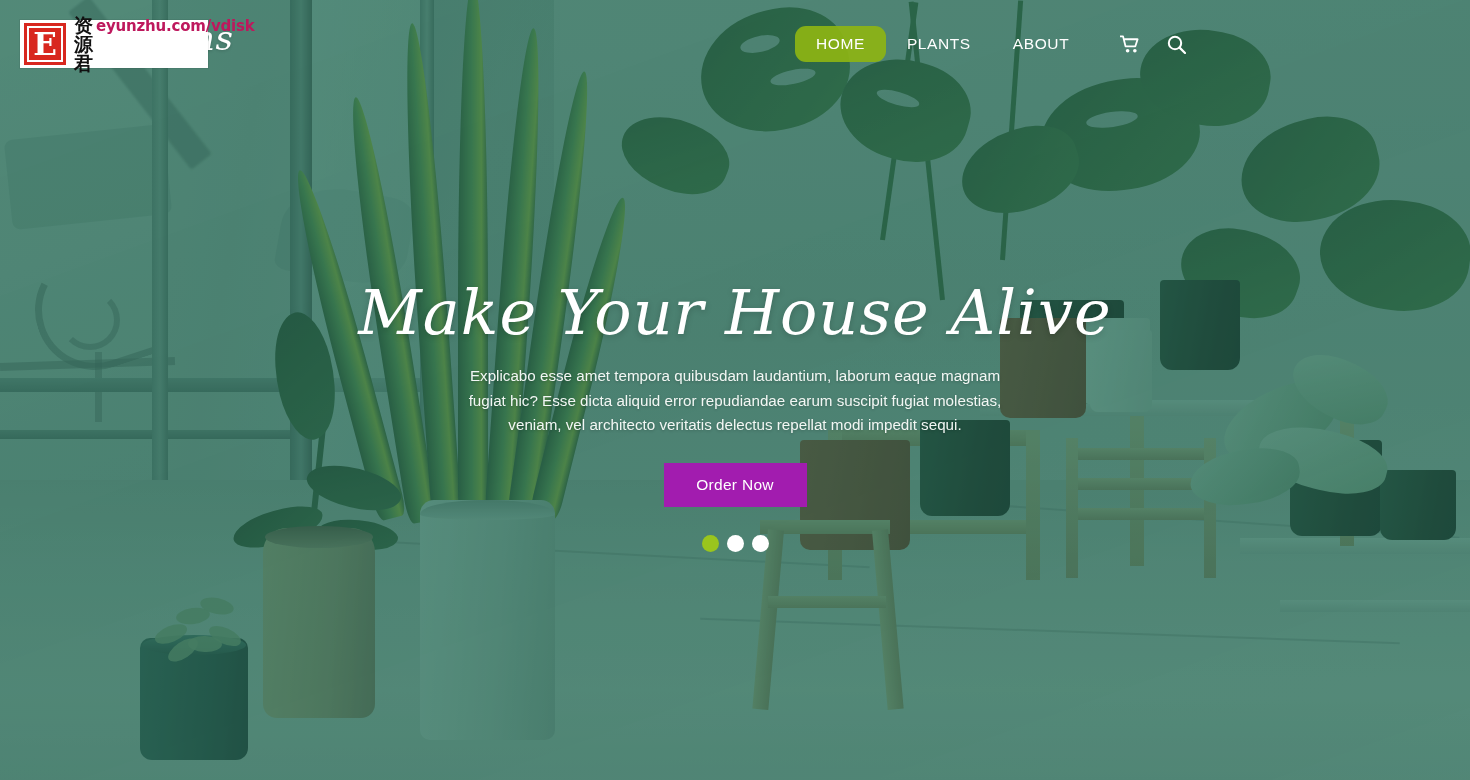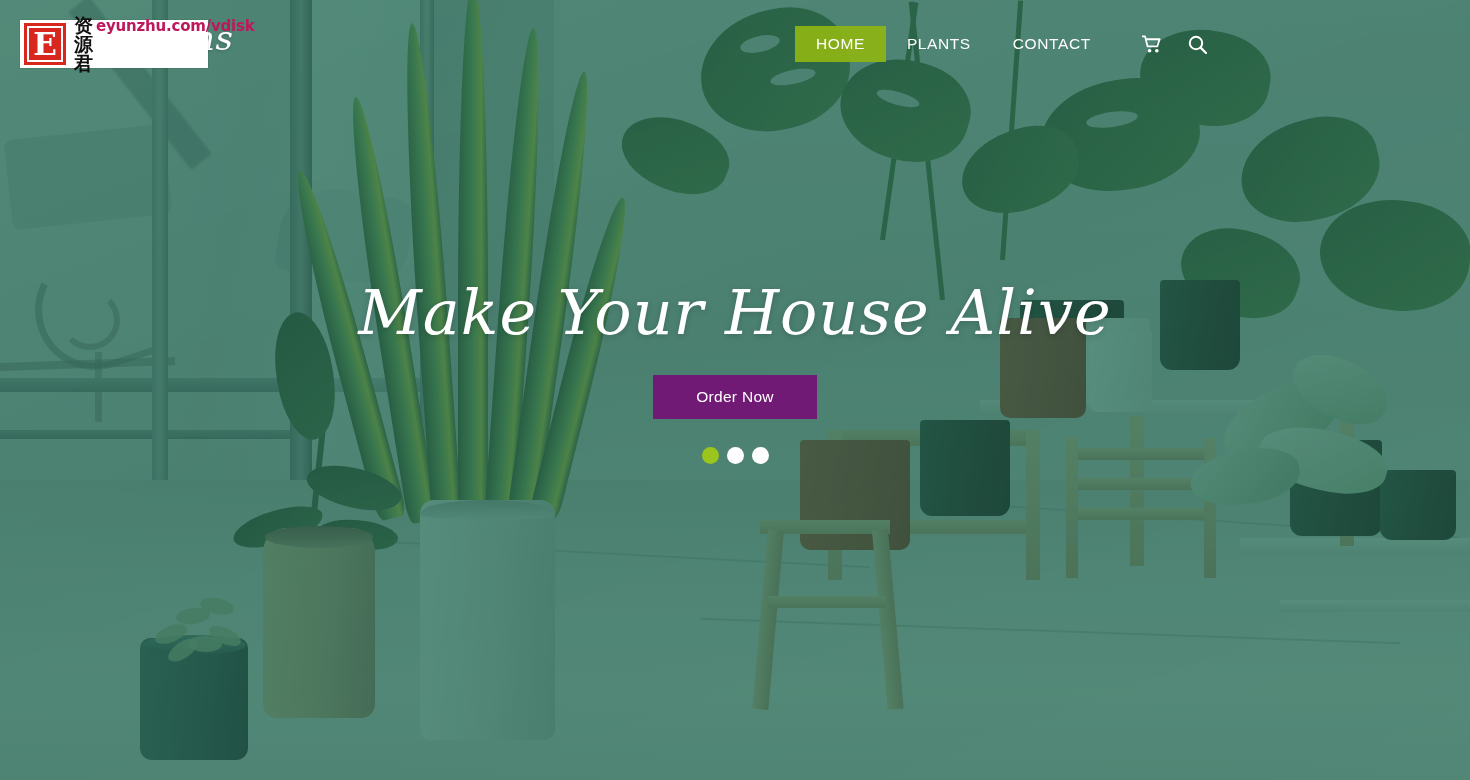--- a/index.html
+++ b/index.html
@@ -300,20 +300,21 @@
     font-size: 15.5px;
     letter-spacing: .6px;
     padding: 9px 21px;
     text-decoration: none;
     white-space: nowrap;
     cursor: pointer;
     line-height: 18px;
   }
   .nav-item.active {
     background: rgba(141,180,20,0.92);
+    border-radius: 11px;
   }
   .nav-icons {
     display: flex;
     align-items: center;
     gap: 26px;
     margin-left: 30px;
   }
   .nav-icon {
     width: 20px; height: 20px;
     color: #ffffff;
@@ -350,22 +351,22 @@
     margin-top: 14px;
     width: 548px;
     text-align: center;
     color: #f2f7f4;
     font-size: 15.2px;
     line-height: 24.5px;
     text-shadow: 0 1px 3px rgba(0,0,0,.22);
   }
   .order-btn {
     margin-top: 25px;
-    width: 164px; height: 44px;
-    background: #701a75;
+    width: 143px; height: 44px;
+    background: #a21caf;
     color: #ffffff;
     border: none;
     font-size: 15.5px;
     font-family: "Liberation Sans", sans-serif;
     cursor: pointer;
     letter-spacing: .3px;
   }
   .dots {
     margin-top: 28px;
     display: flex;
@@ -561,21 +562,21 @@
 
   <div class="tint"></div>
   <div class="tint2"></div>
 
   <div class="header">
     <div class="brand">Plant Paths</div>
 
     <div class="nav">
       <a class="nav-item active">HOME</a>
       <a class="nav-item">PLANTS</a>
-      <a class="nav-item">CONTACT</a>
+      <a class="nav-item">ABOUT</a>
 
       <div class="nav-icons">
         <div class="nav-icon">
           <svg width="21" height="19" viewBox="0 0 21 19" fill="none">
             <path d="M0 1h3.2l2.6 10.4h10.3l2.4-7.4H5.2" stroke="#ffffff" stroke-width="1.9" stroke-linejoin="round" stroke-linecap="round"></path>
             <circle cx="8" cy="16" r="1.9" fill="#ffffff"></circle>
             <circle cx="15.6" cy="16" r="1.9" fill="#ffffff"></circle>
           </svg>
         </div>
         <div class="nav-icon">
@@ -583,20 +584,21 @@
             <circle cx="8" cy="8" r="6.2" stroke="#ffffff" stroke-width="2"></circle>
             <path d="M12.6 12.6L18 18" stroke="#ffffff" stroke-width="2.2" stroke-linecap="round"></path>
           </svg>
         </div>
       </div>
     </div>
   </div>
 
   <div class="hero">
     <div class="hero-title">Make Your House Alive</div>
+    <div class="hero-desc">Explicabo esse amet tempora quibusdam laudantium, laborum eaque magnam fugiat hic? Esse dicta aliquid error repudiandae earum suscipit fugiat molestias, veniam, vel architecto veritatis delectus repellat modi impedit sequi.</div>
     <button class="order-btn">Order Now</button>
     <div class="dots">
       <span class="dot active"></span>
       <span class="dot"></span>
       <span class="dot"></span>
     </div>
   </div>
 
   <div class="watermark">
     <div class="wm-badge">E</div>

